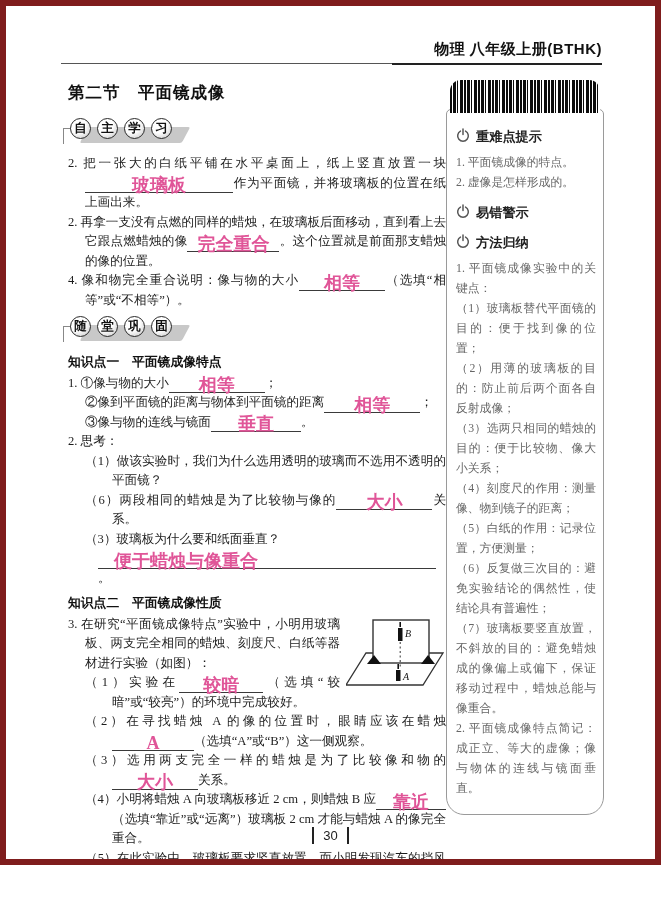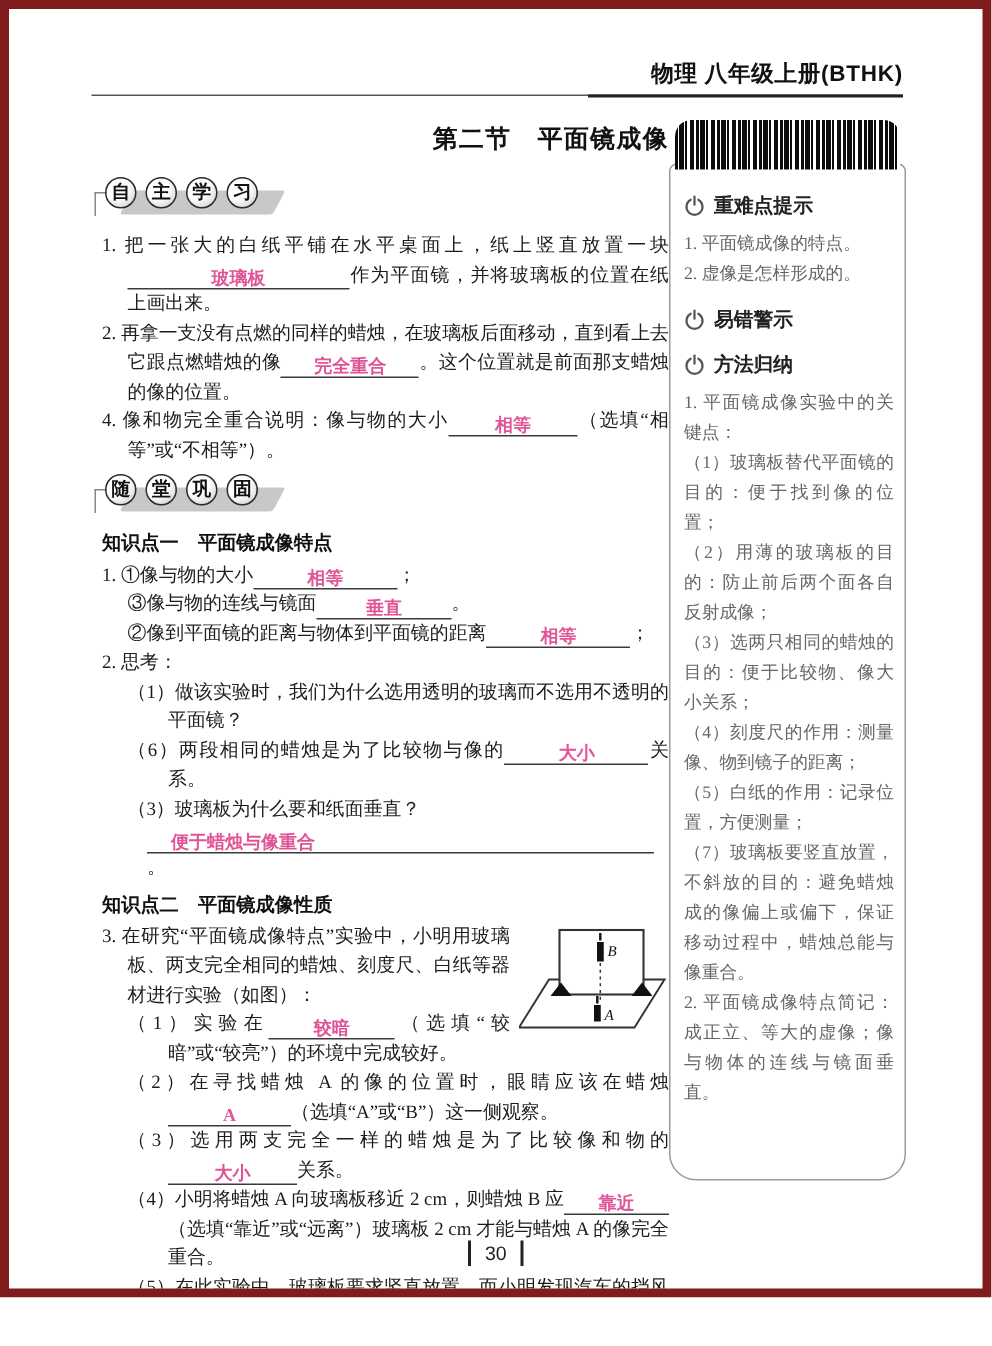--- a/index.html
+++ b/index.html
@@ -18,21 +18,21 @@
   }
   .hr-line { margin-top:4px; height:3px; position:relative; }
   .hr-line .thin { position:absolute; left:-7px; right:0; top:0; height:1px; background:#555; }
   .hr-line .thick { position:absolute; right:0; width:210px; top:0; height:2.4px; background:#222; }
   
   .cols { display:flex; padding:6px 51px 0 62px; }
   .main-col { width:390px; }
   .side-col { width:158px; margin-left:0; position:relative; }
   
   .lesson-title {
-    text-align:right; font-family:"Liberation Sans", sans-serif;
+    text-align:left; font-family:"Liberation Sans", sans-serif;
     font-weight:700; font-size:16.5px; color:#111; margin:10px 0 14px 0;
     letter-spacing:1px;
   }
   
   .coin-header { position:relative; height:30px; margin:6px 0 6px 2px; }
   .coin-header .shadow {
     position:absolute; left:14px; top:9px; width:102px; height:16px;
     background:#c8c8c8; transform:skewX(-28deg); border-radius:2px;
   }
   .coin-header .bracket {
@@ -51,41 +51,41 @@
   .qs { font-size:12.6px; line-height:19.5px; }
   .item { text-indent:-17px; padding-left:17px; margin:0; text-align:justify; }
   .sub  { text-indent:-27px; padding-left:44px; margin:0; text-align:justify; }
   .kp {
     font-family:"Liberation Sans", sans-serif; font-weight:700;
     font-size:12.8px; color:#111; margin:5px 0 2px 0;
   }
   .blank {
     display:inline-block; border-bottom:1px solid #3a3a3a;
     text-align:center; color:var(--answer,#e05598); font-weight:700;
-    font-size:12px; line-height:14px; vertical-align:bottom;
+    font-size:18px; line-height:14px; vertical-align:bottom;
     padding:0 4px; text-indent:0;
   }
   .blank.left { text-align:left; padding-left:16px; }
   
   .figure { float:right; width:100px; height:86px; margin:2px 0 2px 6px; }
   
   .barcode {
     position:relative; z-index:2; margin:8px auto 0 auto; width:150px; height:33px;
     border-radius:11px 11px 0 0;
     background:repeating-linear-gradient(90deg,
       #0c0c0c 0 2px, #ffffff 2px 3px, #0c0c0c 3px 6px, #ffffff 6px 7px,
       #0c0c0c 7px 8px, #ffffff 8px 10px, #0c0c0c 10px 13px, #ffffff 13px 14px);
   }
   .side-box {
     position:relative; z-index:1; margin-top:-4px; width:158px; min-height:678px;
     border:1px solid #9a9a9a; border-radius:5px 5px 18px 18px;
     padding:12px 7px 16px 9px;
   }
   .side-title {
-    display:flex; align-items:center; gap:6px;
+    display:flex; gap:6px;
     font-family:"Liberation Sans", sans-serif; font-weight:700;
     font-size:13.2px; color:#222; margin:6px 0 6px 0;
   }
   .side-lines { font-size:11.8px; line-height:20px; color:#666; text-align:justify; }
   .side-lines div { margin:0; }
   .power { flex:0 0 auto; }
   
   .footer {
     position:absolute; left:0; right:0; bottom:16px; text-align:center;
     font-family:"Liberation Sans", sans-serif; font-size:13px; color:#222;
@@ -116,42 +116,42 @@
         <span class="bracket"></span>
         <span class="coins">
           <span class="coin">自</span>
           <span class="coin">主</span>
           <span class="coin">学</span>
           <span class="coin">习</span>
         </span>
       </div>
 
       <div class="qs">
-        <p class="item"><span>1. 把一张大的白纸平铺在水平桌面上，纸上竖直放置一块</span><span class="blank" style="min-width:148px">玻璃板</span><span>作为平面镜，并将玻璃板的位置在纸上画出来。</span></p>
+        <p class="item"><span>2. 把一张大的白纸平铺在水平桌面上，纸上竖直放置一块</span><span class="blank" style="min-width:148px">玻璃板</span><span>作为平面镜，并将玻璃板的位置在纸上画出来。</span></p>
         <p class="item"><span>2. 再拿一支没有点燃的同样的蜡烛，在玻璃板后面移动，直到看上去它跟点燃蜡烛的像</span><span class="blank" style="min-width:92px">完全重合</span><span>。这个位置就是前面那支蜡烛的像的位置。</span></p>
         <p class="item"><span>4. 像和物完全重合说明：像与物的大小</span><span class="blank" style="min-width:86px">相等</span><span>（选填“相等”或“不相等”）。</span></p>
       </div>
 
       <div class="coin-header">
         <span class="shadow"></span>
         <span class="bracket"></span>
         <span class="coins">
           <span class="coin">随</span>
           <span class="coin">堂</span>
           <span class="coin">巩</span>
           <span class="coin">固</span>
         </span>
       </div>
 
       <div class="qs">
         <div class="kp">知识点一　平面镜成像特点</div>
 
         <p class="item"><span>1. ①像与物的大小</span><span class="blank" style="min-width:96px">相等</span><span>；</span></p>
+        <p class="item" style="text-indent:0"><span>②像到平面镜的距离与物体到平面镜的距离</span><span class="blank" style="min-width:96px">相等</span><span>；</span></p>
         <p class="item" style="text-indent:0"><span>③像与物的连线与镜面</span><span class="blank" style="min-width:90px">垂直</span><span>。</span></p>
-        <p class="item" style="text-indent:0"><span>②像到平面镜的距离与物体到平面镜的距离</span><span class="blank" style="min-width:96px">相等</span><span>；</span></p>
 
         <p class="item">2. 思考：</p>
         <p class="sub">（1）做该实验时，我们为什么选用透明的玻璃而不选用不透明的平面镜？</p>
         <p class="sub"><span>（6）两段相同的蜡烛是为了比较物与像的</span><span class="blank" style="min-width:96px">大小</span><span>关系。</span></p>
         <p class="sub">（3）玻璃板为什么要和纸面垂直？</p>
         <p class="sub" style="text-indent:0;padding-left:30px"><span class="blank left" style="min-width:338px">便于蜡烛与像重合</span><span>。</span></p>
 
         <div class="kp">知识点二　平面镜成像性质</div>
 
         <div>
@@ -213,20 +213,21 @@
           </svg>
           <span>方法归纳</span>
         </div>
         <div class="side-lines">
           <div>1. 平面镜成像实验中的关键点：</div>
           <div>（1）玻璃板替代平面镜的目的：便于找到像的位置；</div>
           <div>（2）用薄的玻璃板的目的：防止前后两个面各自反射成像；</div>
           <div>（3）选两只相同的蜡烛的目的：便于比较物、像大小关系；</div>
           <div>（4）刻度尺的作用：测量像、物到镜子的距离；</div>
           <div>（5）白纸的作用：记录位置，方便测量；</div>
+          <div>（6）反复做三次目的：避免实验结论的偶然性，使结论具有普遍性；</div>
           <div>（7）玻璃板要竖直放置，不斜放的目的：避免蜡烛成的像偏上或偏下，保证移动过程中，蜡烛总能与像重合。</div>
           <div>2. 平面镜成像特点简记：成正立、等大的虚像；像与物体的连线与镜面垂直。</div>
 
         </div>
 
       </div>
     </aside>
   </div>
 
   <div class="footer">

